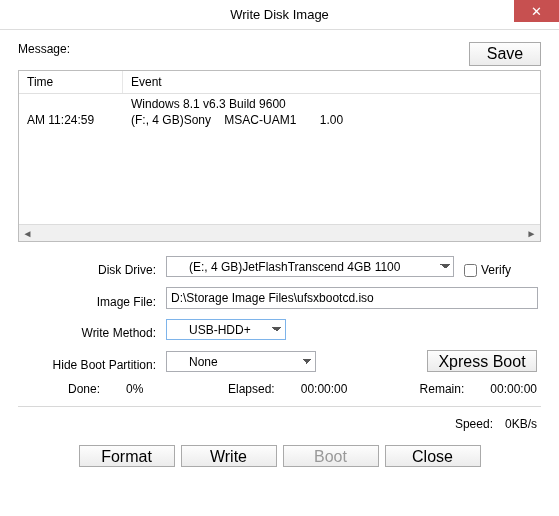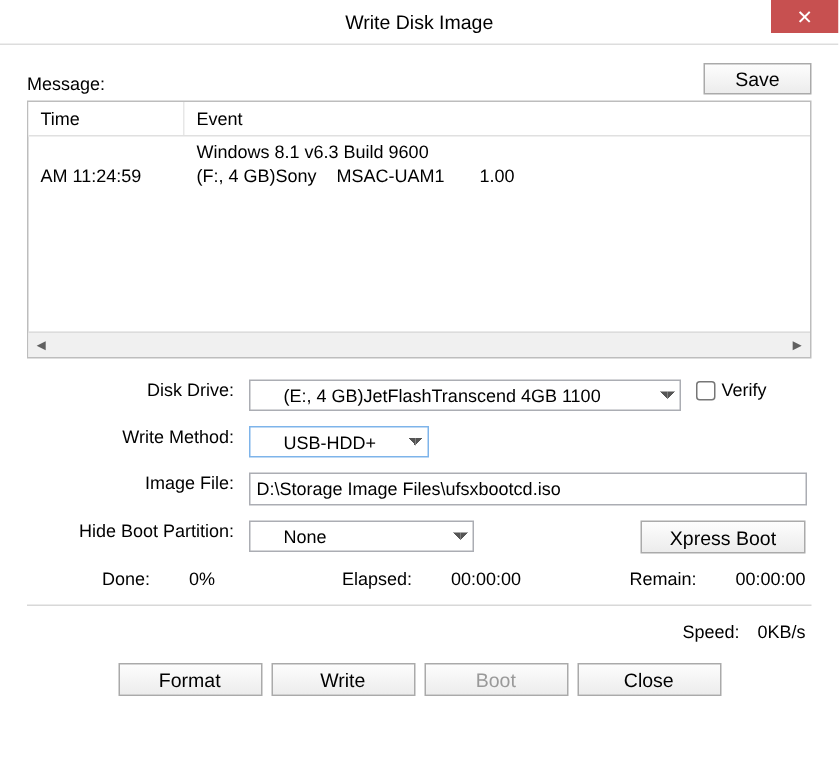--- a/index.html
+++ b/index.html
@@ -1,40 +1,40 @@
 <!DOCTYPE html>
 <html><head>
 <meta charset="utf-8">
 <style>
   * { box-sizing: border-box; margin: 0; padding: 0; }
   body { font-family: "Segoe UI", Tahoma, sans-serif; font-size: 12px; background: #fff; color: #000; width: 559px; height: 516px; overflow: hidden; }
   .titlebar { height: 30px; background: #fff; border-bottom: 1px solid #ddd; display: flex; align-items: center; justify-content: center; position: relative; }
   .titlebar .title { font-size: 13px; }
   .close-btn { position: absolute; right: 0; top: 0; width: 45px; height: 22px; background: #C75050; color: #fff; display: flex; align-items: center; justify-content: center; font-size: 13px; cursor: pointer; font-family: Arial; }
   .content { padding: 12px 18px; }
-  .row-top { display: flex; justify-content: space-between; align-items: flex-end; margin-bottom: 4px; }
+  .row-top { display: flex; justify-content: space-between; align-items: flex-start; margin-bottom: 4px; }
   .label { font-size: 12px; }
-  .btn { background: linear-gradient(#fdfdfd,#ececec); border: 1px solid #aaa; padding: 2px 0; font-size: 13px; cursor: pointer; font-family: inherit; text-align: center; }
+  .btn { background: linear-gradient(#fdfdfd,#ececec); border: 1px solid #aaa; padding: 2px 0; font-size: 16px; cursor: pointer; font-family: inherit; text-align: center; }
   .btn.wide { width: 72px; }
   .btn.btm { width: 96px; height: 22px; }
   .btn:disabled { color: #999; }
   .log-box { border: 1px solid #bdbdbd; background: #fff; height: 172px; display: flex; flex-direction: column; }
   .log-header { display: flex; border-bottom: 1px solid #e0e0e0; background: #fff; }
   .log-header div { padding: 4px 8px; font-size: 12px; border-right: 1px solid #e7e7e7; }
   .col-time { width: 104px; }
   .col-event { flex: 1; border-right: none !important; }
   .log-body { flex: 1; overflow: hidden; padding: 2px 0; }
   .log-row { display: flex; }
   .log-row .c-time { width: 104px; padding: 1px 8px; }
   .log-row .c-event { flex: 1; padding: 1px 8px; white-space: pre; }
   .hscroll { height: 17px; background: #f0f0f0; border-top: 1px solid #dcdcdc; display: flex; align-items: stretch; }
   .hscroll .arrow { width: 17px; display: flex; align-items: center; justify-content: center; color: #606060; background: #f0f0f0; cursor: pointer; font-size: 10px; }
   .hscroll .track { flex: 1; background: #f0f0f0; }
   .form-area { margin-top: 14px; }
-  .form-row { display: flex; align-items: flex-start; margin-bottom: 10px; }
+  .form-row { display: flex; align-items: flex-end; margin-bottom: 10px; }
   .form-label { width: 148px; text-align: right; padding-right: 10px; }
   .select, .text-input { border: 1px solid #abadb3; background: #fff; font-family: inherit; font-size: 12px; height: 21px; padding: 0 4px; }
   .select.drive { width: 288px; }
   .select.method { width: 120px; border-color: #7eb4ea; }
   .select.hide { width: 150px; }
   .text-input.imgfile { width: 372px; height: 22px; }
   .checkbox-wrap { display: flex; align-items: center; margin-left: 10px; gap: 4px; }
   .checkbox-wrap input { width: 13px; height: 13px; }
   .xpress-wrap { margin-left: auto; margin-right: 4px; }
   .status-row { display: flex; margin-top: 6px; margin-bottom: 8px; }
@@ -88,29 +88,29 @@
       <select class="select drive">
         <option>(E:, 4 GB)JetFlashTranscend 4GB   1100</option>
       </select>
       <label class="checkbox-wrap">
         <input type="checkbox" style="">
         <span>Verify</span>
       </label>
     </div>
 
     <div class="form-row">
+      <div class="form-label">Image File:</div>
+      <input class="text-input imgfile" value="D:\Storage Image Files\ufsxbootcd.iso" style="">
+    </div>
+
+    <div class="form-row">
       <div class="form-label">Write Method:</div>
       <select class="select method">
         <option>USB-HDD+</option>
       </select>
-    </div>
-
-    <div class="form-row">
-      <div class="form-label">Image File:</div>
-      <input class="text-input imgfile" value="D:\Storage Image Files\ufsxbootcd.iso" style="">
     </div>
 
     <div class="form-row">
       <div class="form-label">Hide Boot Partition:</div>
       <select class="select hide">
         <option>None</option>
       </select>
       <div class="xpress-wrap">
         <button class="btn btm" style="width:110px">Xpress Boot</button>
       </div>

